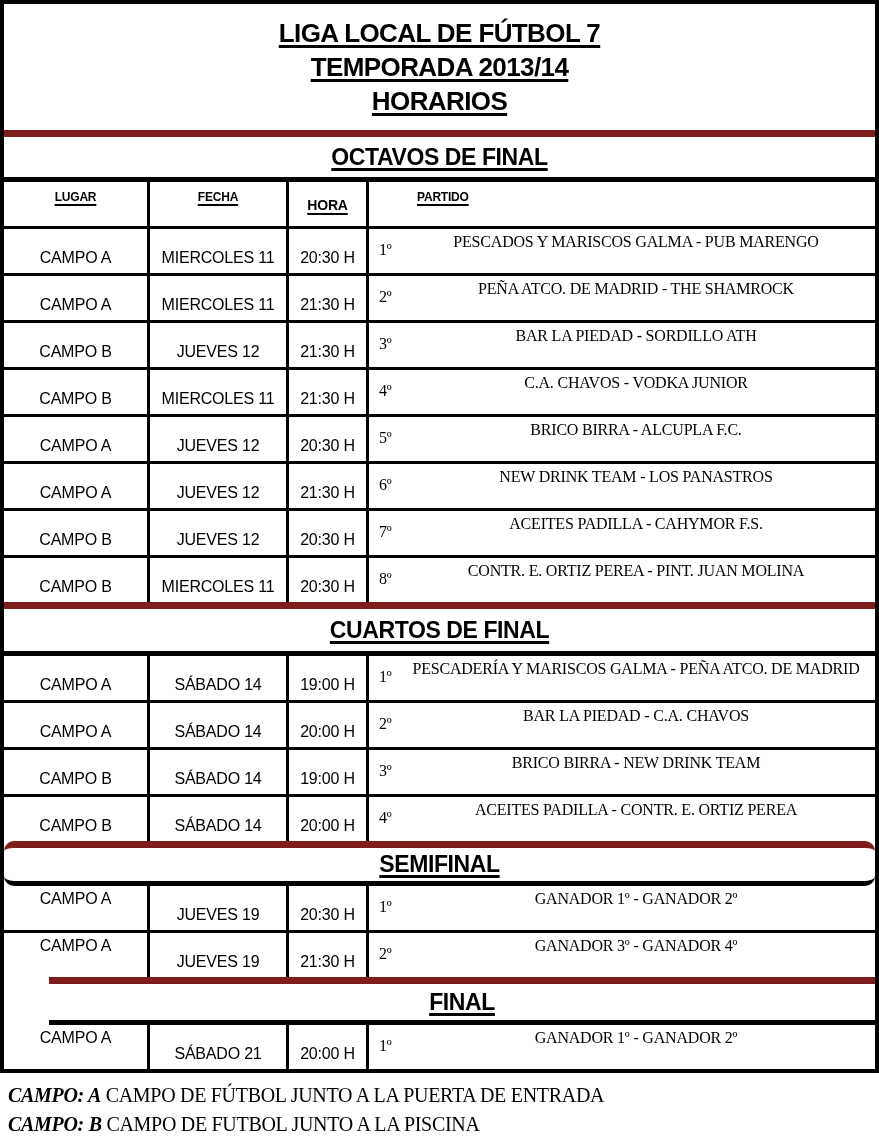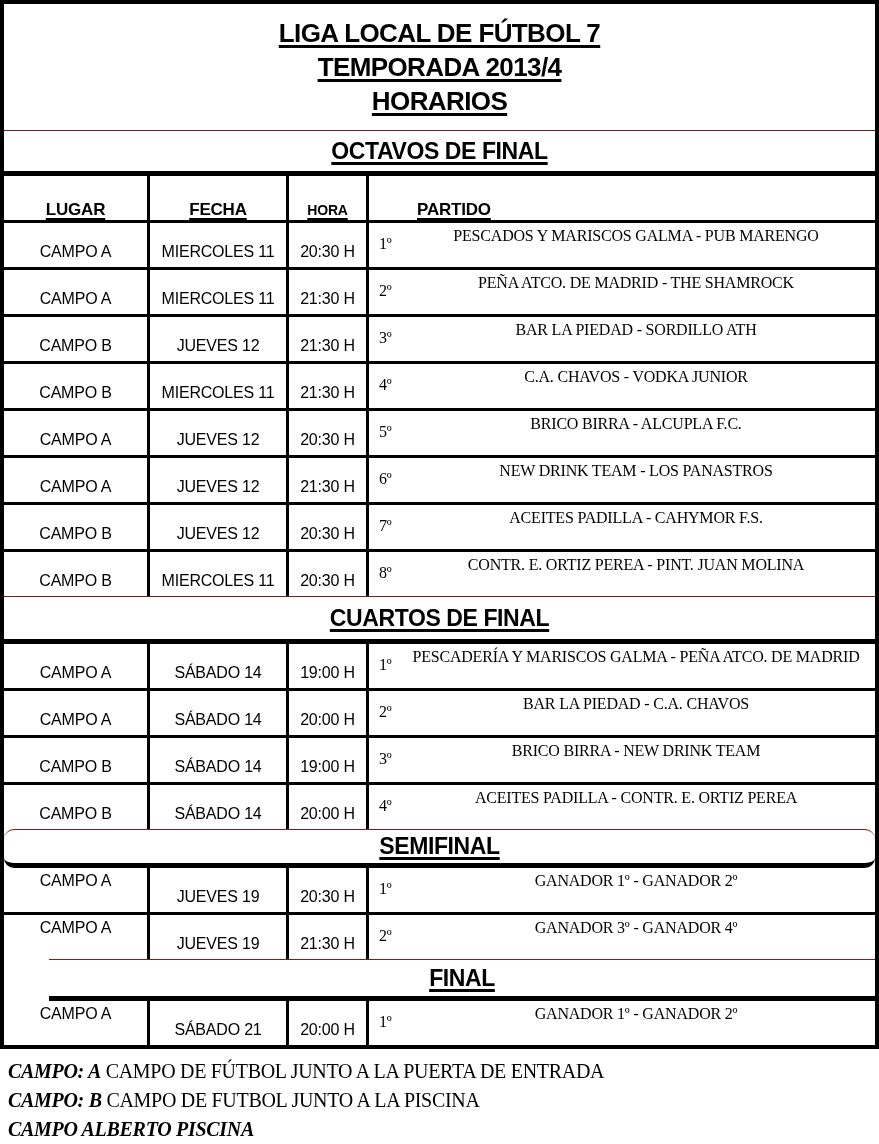--- a/index.html
+++ b/index.html
@@ -12,63 +12,63 @@
 
   
   .block-title { height:126px; display:flex; flex-direction:column; justify-content:center; align-items:center; }
   .title-line {
     font-weight:bold; font-size:26px; line-height:34px; letter-spacing:-0.6px;
     text-decoration:underline; text-decoration-thickness:2.5px; text-underline-offset:3px;
   }
 
   
   .banner { display:flex; justify-content:center; align-items:center;
-            border-top:1px solid #7f1d1d; border-bottom:5px solid #000; }
+            border-top:7px solid #7f1d1d; border-bottom:5px solid #000; }
   .banner .txt {
     font-weight:bold; font-size:23px; letter-spacing:-0.4px;
     text-decoration:underline; text-decoration-thickness:2.5px; text-underline-offset:3px;
   }
   .b-oct  { height:40px; }
   .b-cua  { height:42px; }
   .b-semi { height:33px;border-radius:10px; }
   .b-fin  { height:36px;margin-left:45px; }
 
   
   .row { display:grid; grid-template-columns:146px 139px 80px 1fr; height:44px; }
   .row.sep { border-top:3px solid #000; }
   .cell { border-right:3px solid #000; display:flex; justify-content:center;
           align-items:flex-end; padding-bottom:6px; font-size:16px; letter-spacing:-0.2px; }
   .cell.partido { border-right:none; display:block; position:relative;
                   font-family:"Liberation Serif", serif; }
   .num   { position:absolute; left:10px; top:12px; font-size:16px; }
   .match { display:block; text-align:center; padding:4px 12px 0 40px; font-size:16px; letter-spacing:-0.2px; }
 
   
-  .header-row .cell { align-items:flex-start; padding-top:24px; font-weight:bold; font-size:17px; }
+  .header-row .cell { align-items:flex-start; padding-top:8px; font-weight:bold; font-size:12px; }
   .header-row .u { text-decoration:underline; text-decoration-thickness:2px; text-underline-offset:3px; }
-  .header-row .hora-h { font-size:14px; padding-top:26px; }
+  .header-row .hora-h { font-size:14px; padding-top:15px; }
   .header-row .partido-h { border-right:none; display:flex; justify-content:flex-start;
                            font-family:Liberation Sans, sans-serif;margin-left:48px; }
 
   
   .row.alt .cell.lugar { align-items:flex-start; padding-top:4px; }
 
   
   .footer { margin:8px 0 0 8px; font-family:"Liberation Serif", serif; font-size:20px; line-height:29px; }
   .lead { font-weight:bold; font-style:italic; letter-spacing:-0.3px;margin-top:12px; }
   .rest { font-style:normal; letter-spacing:-0.3px; }
 </style>
 </head>
 <body>
 
 <div class="sched">
 
   <div class="block-title">
     <div class="title-line">LIGA LOCAL DE FÚTBOL 7</div>
-    <div class="title-line">TEMPORADA 2013/4</div>
+    <div class="title-line">TEMPORADA 2013/14</div>
     <div class="title-line">HORARIOS</div>
   </div>
 
   <div class="banner b-oct">
     <span class="txt">OCTAVOS DE FINAL</span>
   </div>
 
   <div class="row header-row">
     <div class="cell lugar">
         <span class="u">LUGAR</span>

